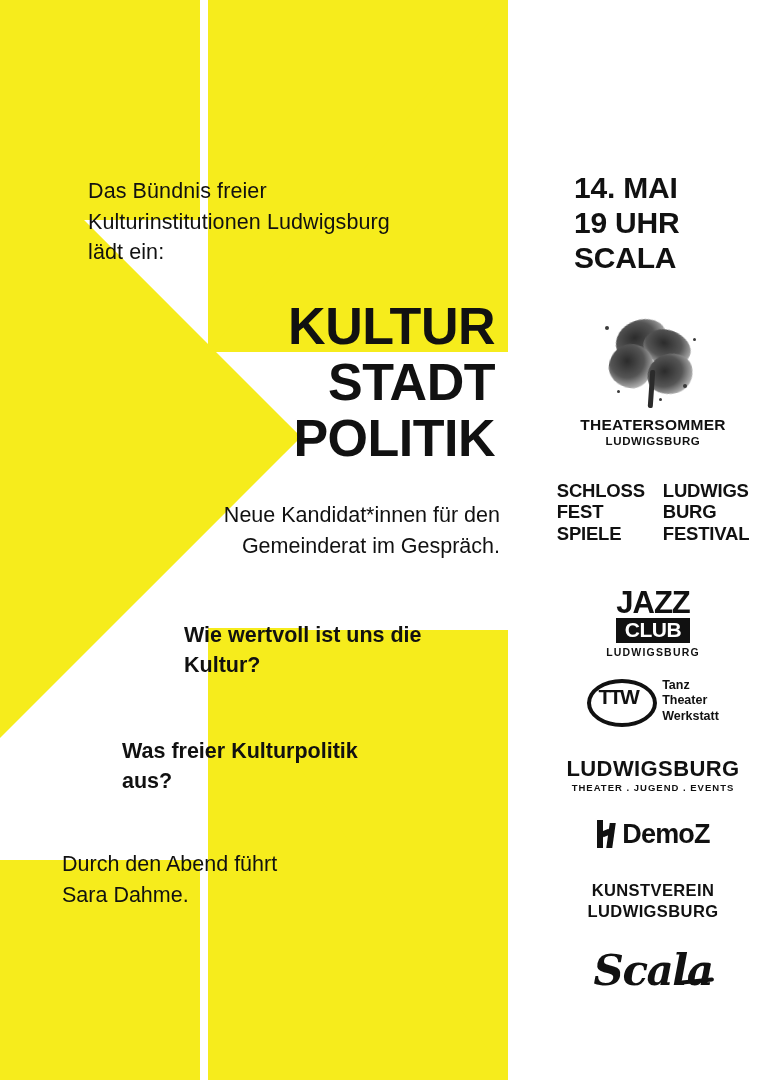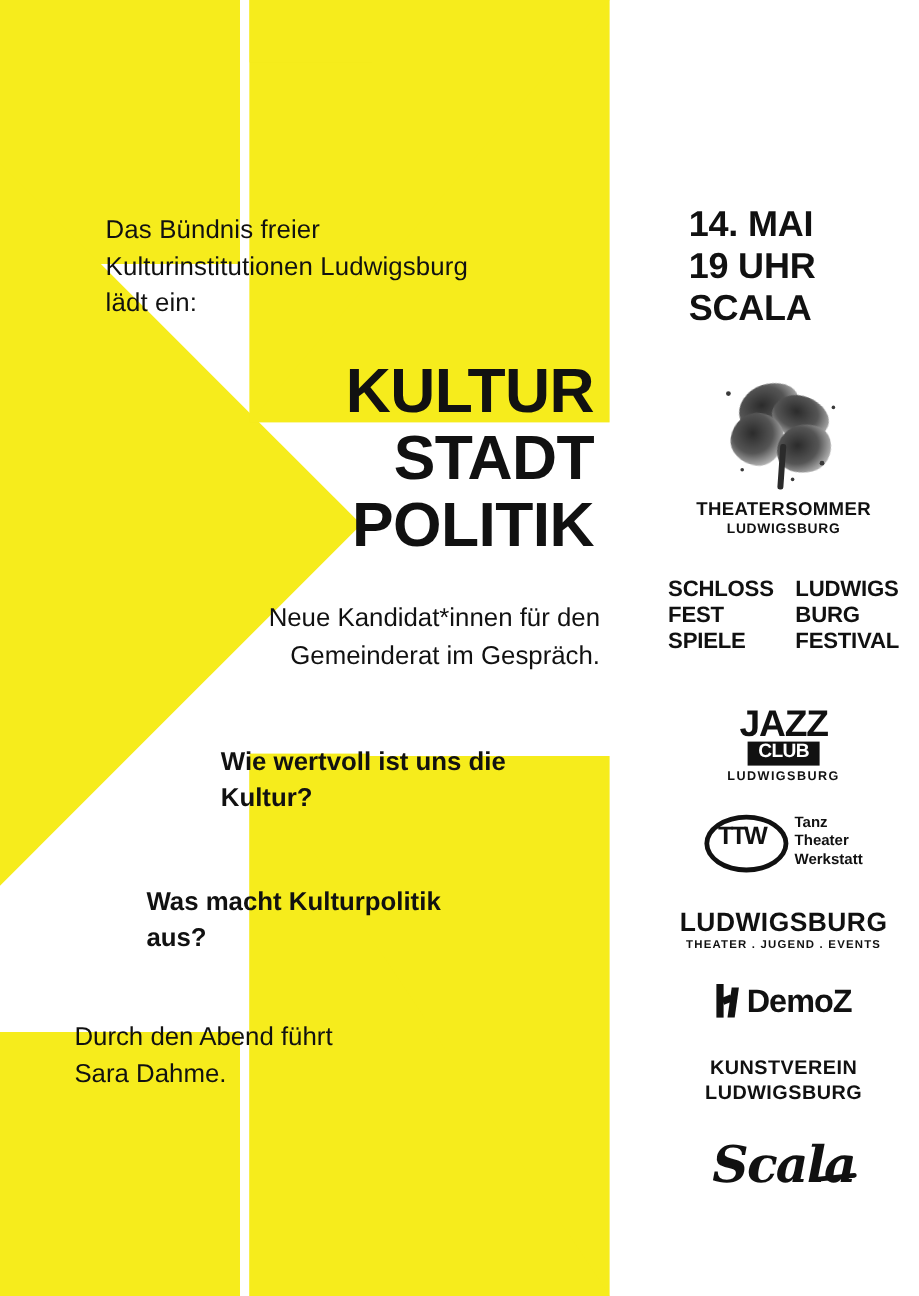--- a/index.html
+++ b/index.html
@@ -258,21 +258,21 @@
     font-size: 31px;
     letter-spacing: -1px;
     line-height: 0.95;
     display: block;
   }
   .jazz-club {
     display: inline-block;
     background: #111111;
     color: #ffffff;
     font-weight: 700;
-    font-size: 16px;
+    font-size: 21px;
     letter-spacing: -0.5px;
     padding: 1px 9px 3px;
     line-height: 1;
     margin-top: 1px;
   }
   .jazz-sub {
     font-weight: 700;
     font-size: 10.5px;
     letter-spacing: 1.2px;
     margin-top: 3px;
@@ -415,21 +415,21 @@
       <div class="headline">
         <span class="l1">KULTUR</span>
         <span class="l2">STADT</span>
         <span class="l3">POLITIK</span>
       </div>
 
       <div class="subline">Neue Kandidat*innen für den Gemeinderat im Gespräch.</div>
 
       <div class="q-block q1">Wie wertvoll ist uns die Kultur?</div>
 
-      <div class="q-block q2">Was macht Kulturpolitik aus?</div>
+      <div class="q-block q2">Was freier Kulturpolitik aus?</div>
 
       <div class="closing">Durch den Abend führt Sara Dahme.</div>
     </div>
 
     <div class="logo-col">
 
       <div class="date-block">
         <span>14. MAI</span>
         <span>19 UHR</span>
         <span>SCALA</span>

